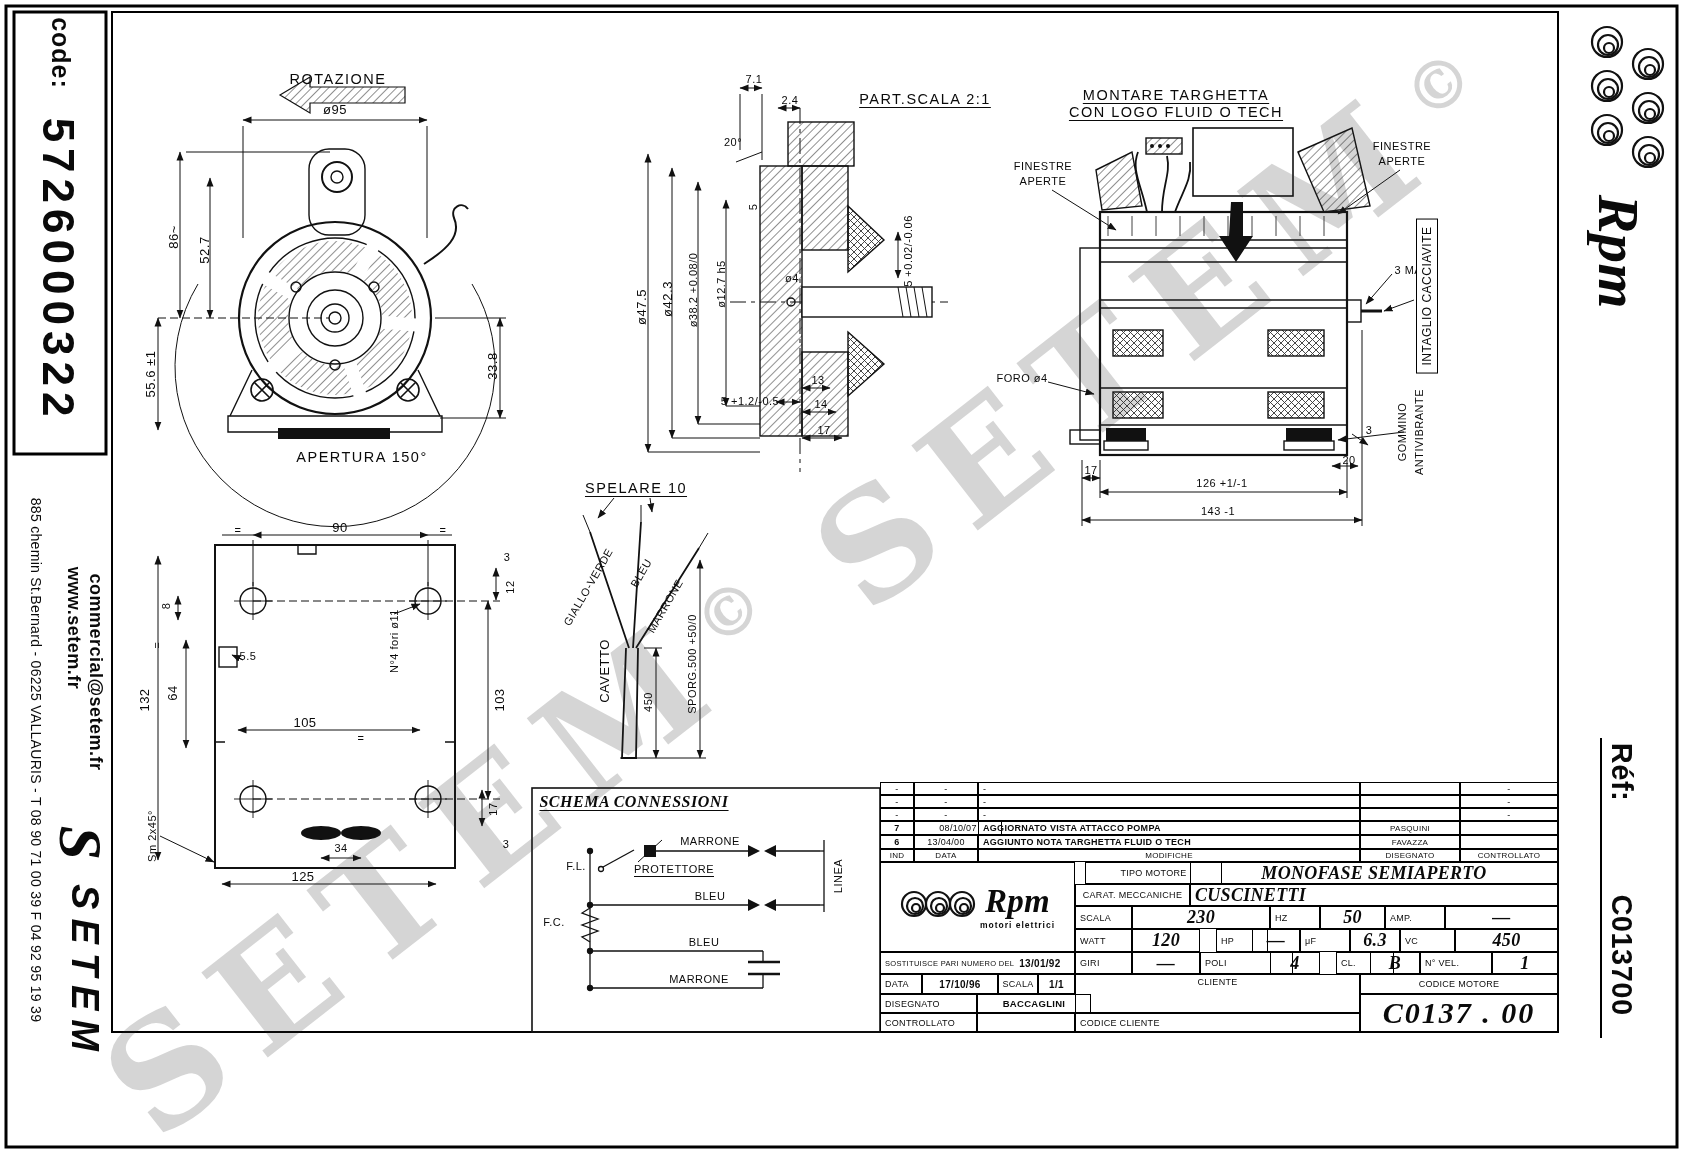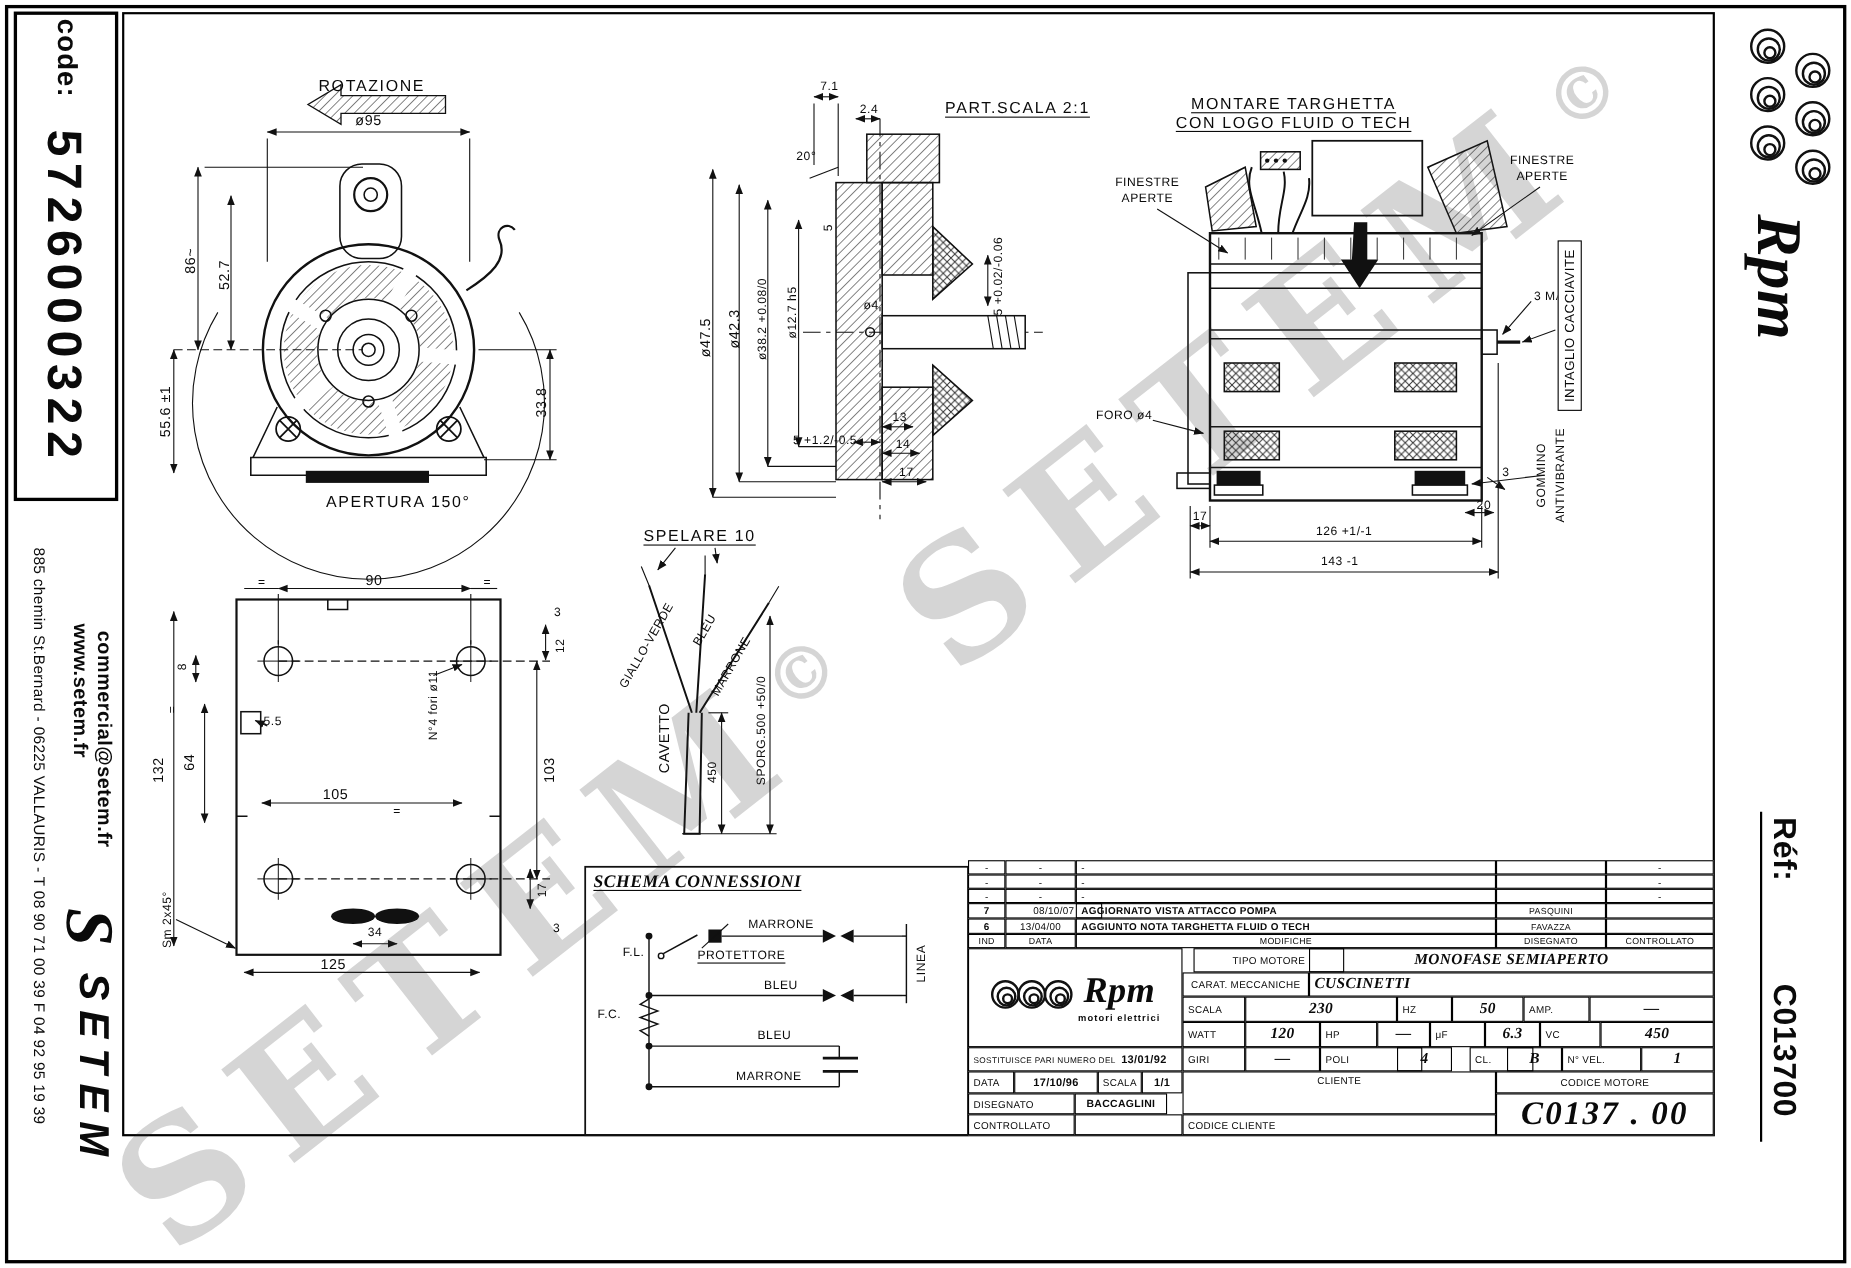--- a/index.html
+++ b/index.html
@@ -25,21 +25,21 @@
   .ref-t { font-size:29px; font-weight:bold; }
   .wm { position:absolute; z-index:3; transform:translate(-50%,-50%) rotate(-38deg);
         font-family:"DejaVu Serif",serif; font-weight:bold; font-size:148px; letter-spacing:26px;
         color:rgba(45,45,45,.20); white-space:nowrap; }
   .wm-c { font-size:66px; vertical-align:44px; margin-left:8px; }
   .tb { position:absolute; z-index:5; background:#fff; }
   .tb .c { position:absolute; border:1px solid #000; display:flex; align-items:center; justify-content:center;
            font-size:9px; letter-spacing:.3px; white-space:nowrap; overflow:hidden; }
   .tb .l { justify-content:flex-start; padding-left:4px; }
   .tb .b { font-weight:bold; }
-  .tb .tv { font-family:"Liberation Serif",serif; font-style:italic; font-weight:bold; font-size:14px; }
+  .tb .tv { font-family:"Liberation Serif",serif; font-style:italic; font-weight:bold; font-size:18px; }
   .tb .big { font-family:"Liberation Serif",serif; font-style:italic; font-weight:bold; font-size:30px; letter-spacing:2px; }
   .tb .top { align-items:flex-start; padding-top:2px; }
   .logo-cell { flex-direction:row; gap:4px; }
   .logo-col { display:flex; flex-direction:column; align-items:center; }
   .logo-rpm { font-family:"Liberation Serif",serif; font-style:italic; font-weight:bold; font-size:33px; line-height:1; }
   .logo-sub { font-size:8.5px; font-weight:bold; letter-spacing:1px; margin-top:2px; }
 </style>
 </head>
 <body>
 
@@ -454,21 +454,21 @@
 
   <div class="c l" style="left:195px;top:124px;width:57px;height:23px">SCALA</div>
   <div class="c tv" style="left:252px;top:124px;width:138px;height:23px">230</div>
   <div class="c l" style="left:390px;top:124px;width:50px;height:23px">HZ</div>
   <div class="c tv" style="left:440px;top:124px;width:65px;height:23px">50</div>
   <div class="c l" style="left:505px;top:124px;width:60px;height:23px">AMP.</div>
   <div class="c tv" style="left:565px;top:124px;width:113px;height:23px">—</div>
 
   <div class="c l" style="left:195px;top:147px;width:57px;height:23px">WATT</div>
   <div class="c tv" style="left:252px;top:147px;width:68px;height:23px">120</div>
-  <div class="c l" style="left:320px;top:147px;width:52px;height:23px">HP</div>
+  <div class="c l" style="left:336px;top:147px;width:52px;height:23px">HP</div>
   <div class="c tv" style="left:372px;top:147px;width:48px;height:23px">—</div>
   <div class="c l" style="left:420px;top:147px;width:50px;height:23px">μF</div>
   <div class="c tv" style="left:470px;top:147px;width:50px;height:23px">6.3</div>
   <div class="c l" style="left:520px;top:147px;width:55px;height:23px">VC</div>
   <div class="c tv" style="left:575px;top:147px;width:103px;height:23px">450</div>
 
   <div class="c l" style="left:0;top:170px;width:195px;height:22px">
     <span style="font-size:7.5px">SOSTITUISCE PARI NUMERO DEL</span>
     <span class="b" style="font-size:10px;margin-left:5px">13/01/92</span>
   </div>
@@ -482,21 +482,21 @@
   <div class="c tv" style="left:612px;top:170px;width:66px;height:22px">1</div>
 
   <div class="c l" style="left:0;top:192px;width:42px;height:20px">DATA</div>
   <div class="c b" style="left:42px;top:192px;width:76px;height:20px;font-size:10px">17/10/96</div>
   <div class="c" style="left:118px;top:192px;width:40px;height:20px">SCALA</div>
   <div class="c b" style="left:158px;top:192px;width:37px;height:20px;font-size:10px">1/1</div>
   <div class="c top" style="left:195px;top:192px;width:285px;height:39px">CLIENTE</div>
   <div class="c" style="left:480px;top:192px;width:198px;height:20px">CODICE MOTORE</div>
 
   <div class="c l" style="left:0;top:212px;width:97px;height:19px">DISEGNATO</div>
-  <div class="c b" style="left:97px;top:212px;width:84px;height:19px;font-size:9.5px">BACCAGLINI</div>
+  <div class="c b" style="left:97px;top:212px;width:114px;height:19px;font-size:9.5px">BACCAGLINI</div>
   <div class="c big" style="left:480px;top:212px;width:198px;height:38px">C0137 . 00</div>
 
   <div class="c l" style="left:0;top:231px;width:97px;height:19px">CONTROLLATO</div>
   <div class="c" style="left:97px;top:231px;width:98px;height:19px"></div>
   <div class="c l" style="left:195px;top:231px;width:285px;height:19px">CODICE CLIENTE</div>
 </div>
 
 </div>
 
 </body></html>

